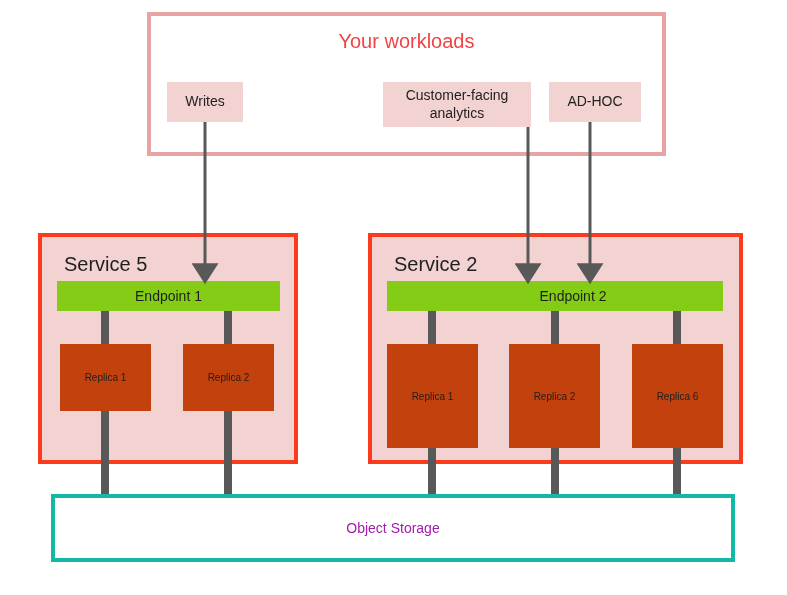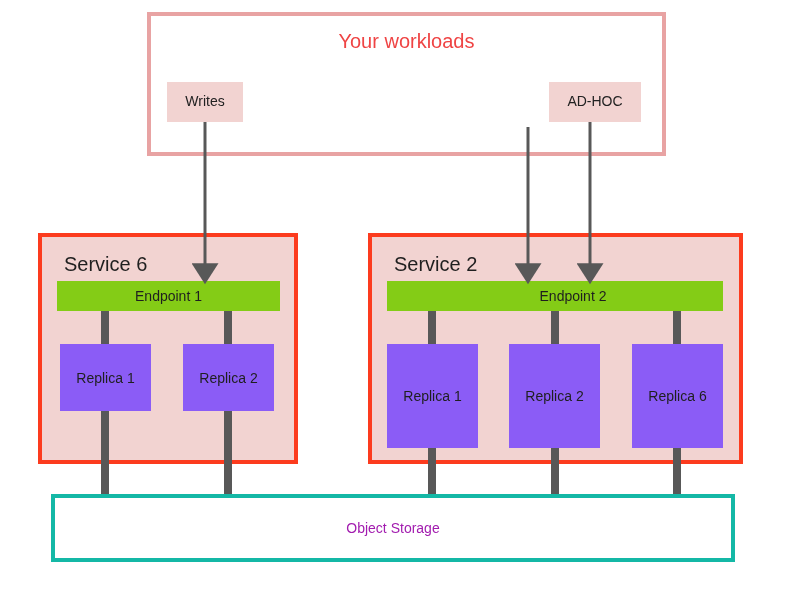--- a/index.html
+++ b/index.html
@@ -76,23 +76,23 @@
     font-size: 14px;
     display: flex;
     align-items: center;
     justify-content: center;
   }
   .endpoint1 { left: 57px;  top: 281px; width: 223px; height: 30px; }
   .endpoint2 { left: 387px; top: 281px; width: 336px; height: 30px; padding-left: 36px; }
 
   
   .replica {
-    background: #8b5cf6;
+    background: #c2410c;
     color: #1f1f1f;
-    font-size: 14px;
+    font-size: 10px;
     display: flex;
     align-items: center;
     justify-content: center;
   }
   .s1r1 { left: 60px;  top: 344px; width: 91px;  height: 67px; }
   .s1r2 { left: 183px; top: 344px; width: 91px;  height: 67px; }
   .s2r1 { left: 387px; top: 344px; width: 91px;  height: 104px; }
   .s2r2 { left: 509px; top: 344px; width: 91px;  height: 104px; }
   .s2r3 { left: 632px; top: 344px; width: 91px;  height: 104px; }
 
@@ -135,24 +135,25 @@
 </style>
 </head>
 <body>
 
 <div id="canvas">
 
   <div class="abs workloads-box"></div>
   <div class="abs workloads-title">Your workloads</div>
 
   <div class="abs chip chip-writes">Writes</div>
+  <div class="abs chip chip-cfa">Customer-facing analytics</div>
   <div class="abs chip chip-adhoc">AD-HOC</div>
 
   <div class="abs service-box service1">
-    <div class="service-label">Service 6</div>
+    <div class="service-label">Service 5</div>
   </div>
 
   <div class="abs service-box service2">
     <div class="service-label">Service 2</div>
   </div>
 
   <div class="abs endpoint endpoint1">Endpoint 1</div>
   <div class="abs endpoint endpoint2">Endpoint 2</div>
 
   <div class="abs link-bar lk-e1r1"></div>

